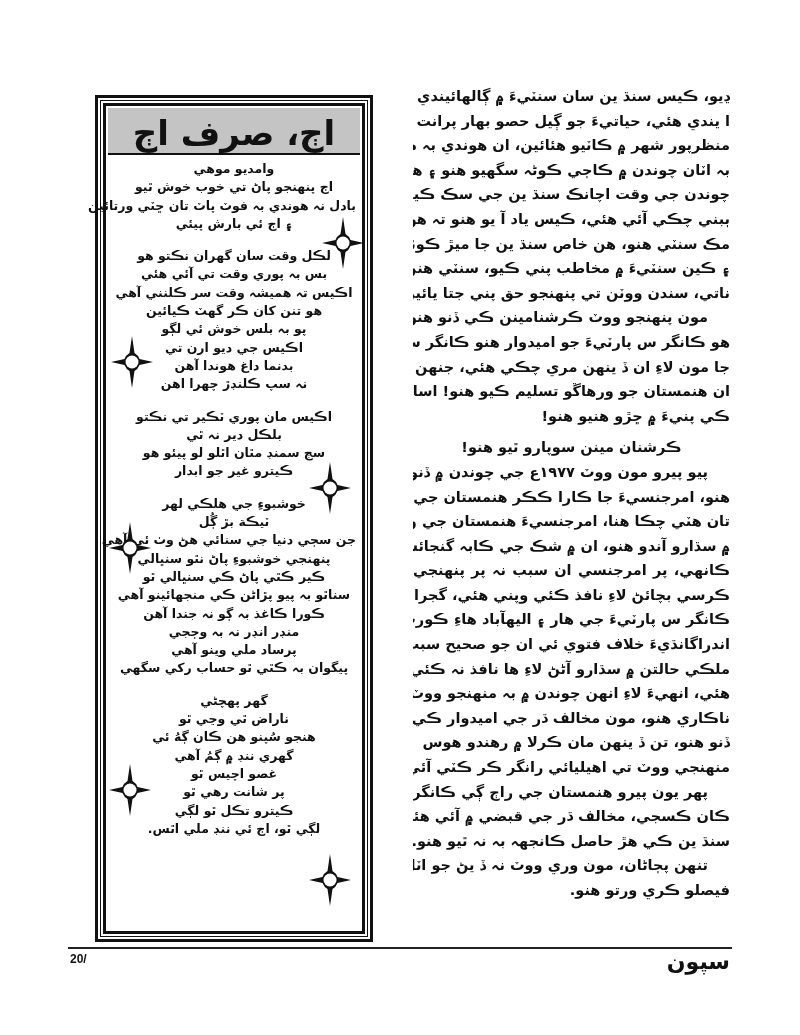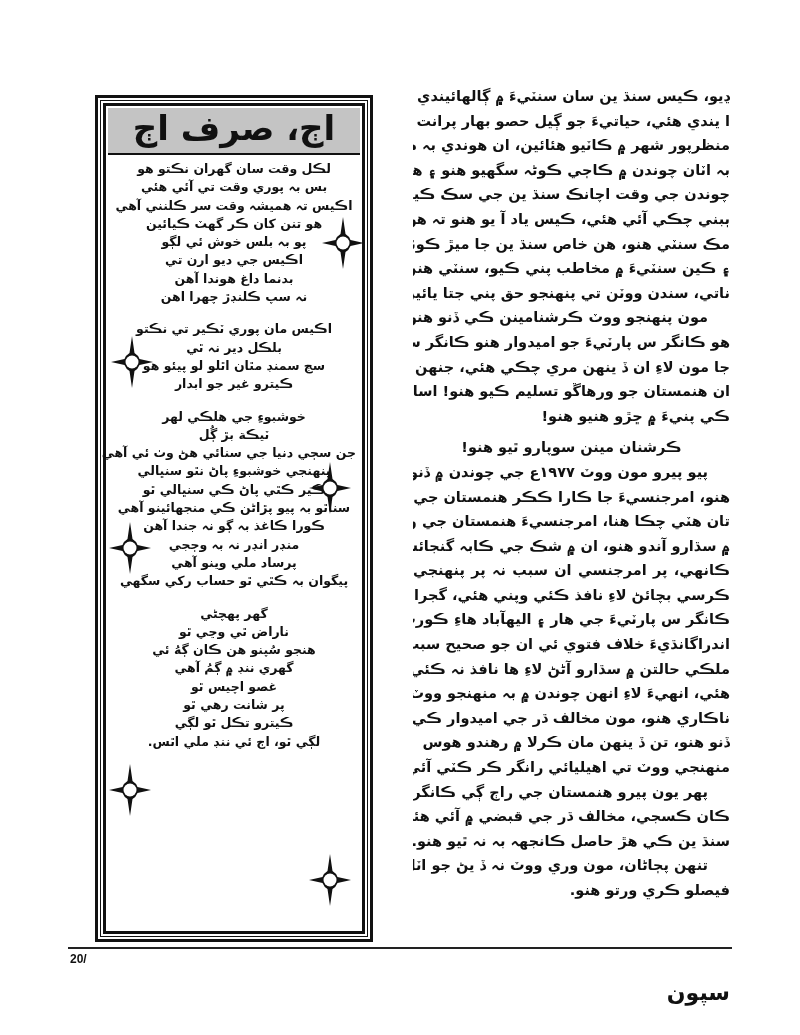--- a/index.html
+++ b/index.html
@@ -1,44 +1,50 @@
 <!DOCTYPE html>
 <html><head>
 <meta charset="utf-8">
 <style>
   html,body{margin:0;padding:0;background:#fff;}
   body{width:800px;height:1035px;position:relative;overflow:hidden;font-family:"DejaVu Sans",sans-serif;color:#111;}
   .poem-box{position:absolute;left:95px;top:95px;width:278px;height:847px;box-sizing:border-box;border:3px solid #111;background:#fff;}
   .poem-box .ring2{position:absolute;left:2px;top:2px;right:2px;bottom:2px;border:1px solid #111;}
   .poem-box .ring3{position:absolute;left:5px;top:5px;right:5px;bottom:5px;border:3px solid #111;}
-  .poem-header{position:absolute;left:10px;top:10px;right:10px;height:45px;background:#c4c4c4;border-bottom:2px solid #111;display:flex;align-items:flex-start;justify-content:center;}
+  .poem-header{position:absolute;left:10px;top:10px;right:10px;height:45px;background:#c4c4c4;border-bottom:2px solid #111;display:flex;align-items:flex-end;justify-content:center;}
   .poem-title{font-family:"DejaVu Sans",sans-serif;font-weight:bold;font-size:34px;direction:rtl;letter-spacing:1px;}
   .poem-body{position:absolute;left:14px;right:14px;top:62px;bottom:12px;direction:rtl;text-align:center;}
   .stanza{margin:0 0 14px 0;}
   .poem-line{display:block;font-family:"DejaVu Sans",sans-serif;font-weight:bold;font-size:12.5px;line-height:18.3px;white-space:nowrap;}
   .star{position:absolute;width:42px;height:52px;margin-left:-21px;margin-top:-26px;}
   .right-col{position:absolute;left:413px;top:84px;width:317px;direction:rtl;}
   .para-line{display:block;font-family:"DejaVu Sans",sans-serif;font-weight:bold;font-size:14.5px;line-height:24.6px;text-align:justify;text-align-last:justify;white-space:nowrap;overflow:hidden;}
   .para-line.last{text-align-last:right;}
   .para-line.indent{padding-right:22px;}
   .para-line.center{text-align:center;text-align-last:center;margin-top:7px;}
   .footer-rule{position:absolute;left:68px;top:947px;width:664px;height:2px;background:#222;}
   .page-num{position:absolute;left:70px;top:952px;font-family:Liberation Sans, sans-serif;font-weight:bold;font-size:12px;}
-  .mag-name{position:absolute;right:70px;top:949px;font-family:"DejaVu Sans",sans-serif;font-weight:bold;font-size:22px;direction:rtl;margin-top:31px;}
+  .mag-name{position:absolute;right:70px;top:949px;font-family:"DejaVu Sans",sans-serif;font-weight:bold;font-size:22px;direction:rtl;}
 </style>
 </head>
 <body>
 
 <div class="poem-box">
   <div class="ring2"></div>
   <div class="ring3"></div>
   <div class="poem-header">
     <span class="poem-title">اڄ، صرف اڄ</span>
   </div>
   <div class="poem-body" id="poem-body">
+      <div class="stanza">
+        <span class="poem-line">وامديو موهي</span>
+        <span class="poem-line">اڄ پنهنجو پاڻ تي خوب خوش ٿيو</span>
+        <span class="poem-line">بادل نہ هوندي بہ فوٽ پاٽ تان ڇٽي ورتائين</span>
+        <span class="poem-line">۽ اڄ ئي بارش پيئي</span>
+      </div>
       <div class="stanza">
         <span class="poem-line">لڪل وقت سان گهران نڪتو هو</span>
         <span class="poem-line">بس بہ پوري وقت تي آئي هئي</span>
         <span class="poem-line">اڪيس تہ هميشہ وقت سر ڪلنني آهي</span>
         <span class="poem-line">هو تنن کان ڪر گهٽ ڪيائين</span>
         <span class="poem-line">پو بہ بلس خوش ئي لڳو</span>
         <span class="poem-line">اڪيس جي ديو ارن تي</span>
         <span class="poem-line">بدنما داغ هوندا آهن</span>
         <span class="poem-line">نہ سپ ڪلنڊڙ چهرا اهن</span>
       </div>

